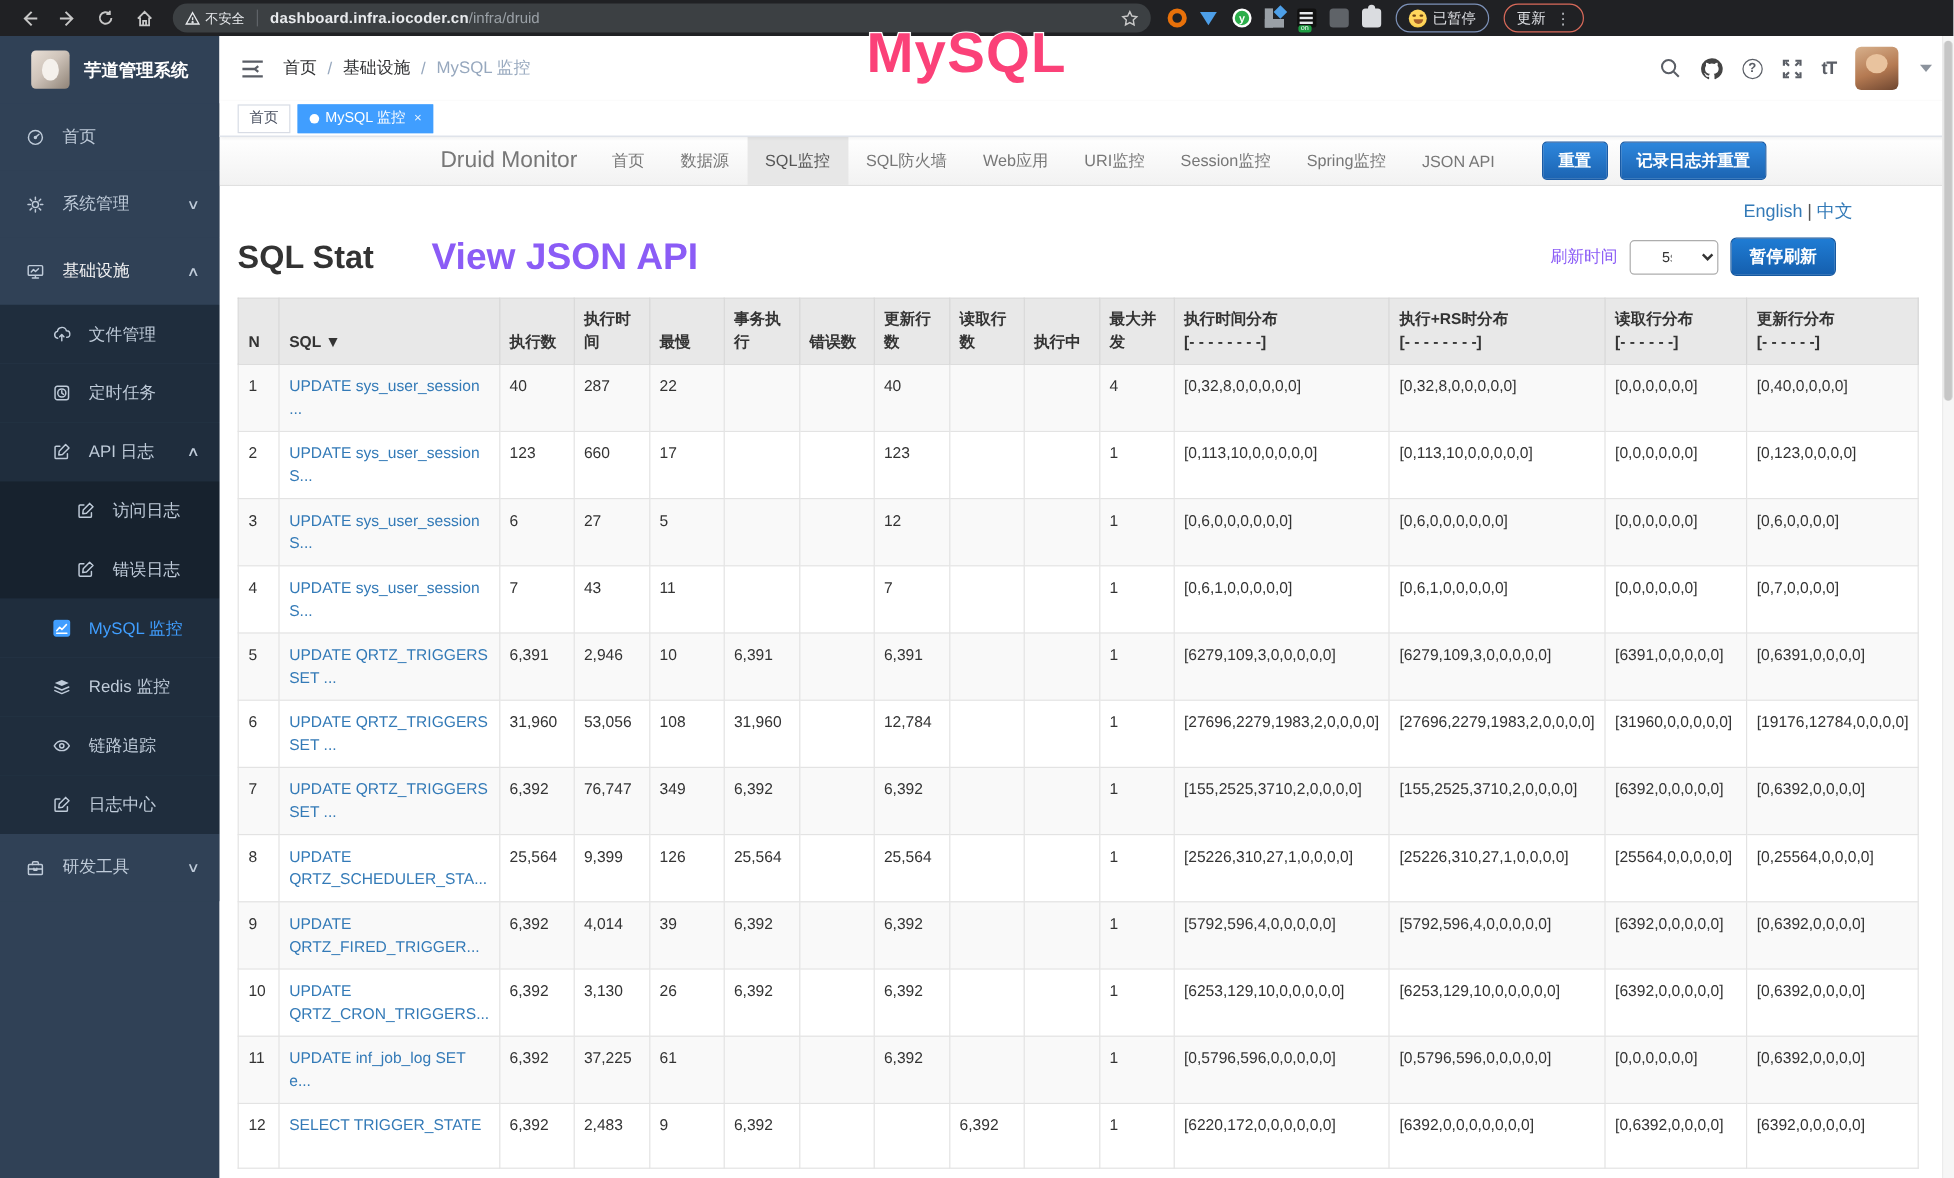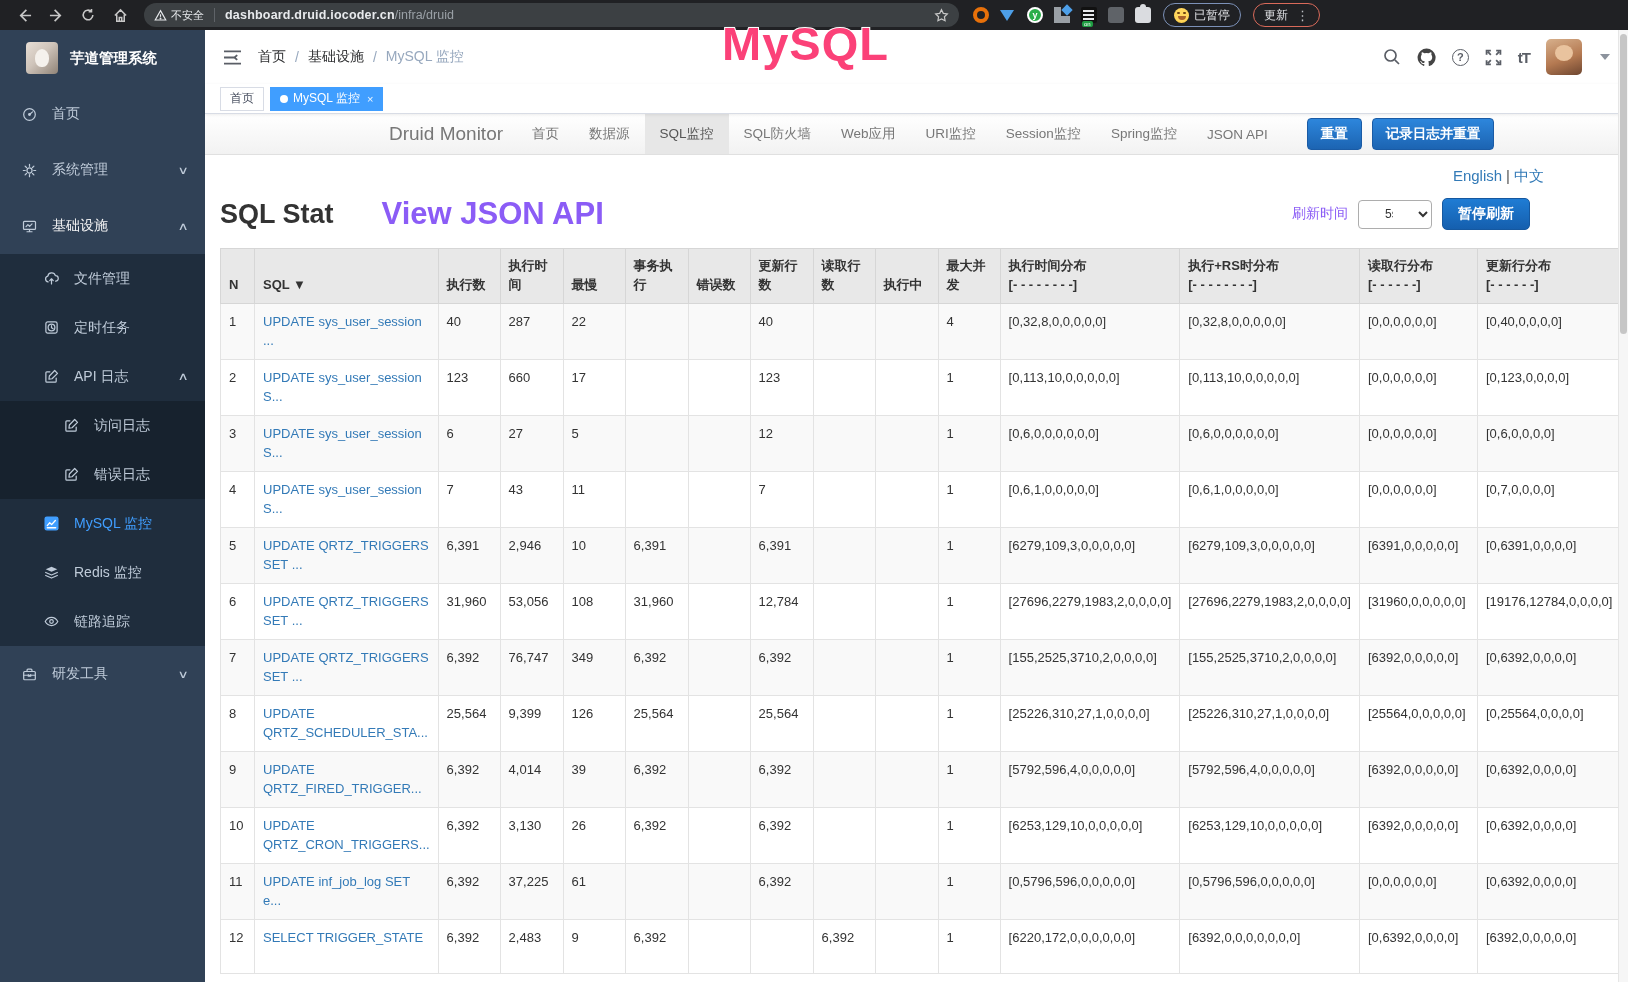--- a/index.html
+++ b/index.html
@@ -33,21 +33,21 @@
   .emoji-face::before { content:""; position:absolute; left:3px; top:4px; width:2.5px; height:2.5px; border-radius:50%; background:#6d4313; box-shadow:6px 0 0 #6d4313; }
   .emoji-face::after { content:""; position:absolute; left:3.5px; top:8px; width:8px; height:4px; border-radius:0 0 8px 8px; background:#a8602a; }
   .pill-update { border:1px solid #d96a5a; gap:8px; }
   .pill-update .dots { color:#bdc1c6; font-size:13px; }
 
   
   .annotation { position:absolute; left:722px; top:16px; z-index:50; font-size:47px; font-weight:bold; color:#fb4178; -webkit-text-stroke:2px #ffffff; paint-order:stroke fill; text-shadow:0 0 2px #fff; letter-spacing:1px; }
 
   
   .shell { display:flex; height:952px; }
-  .sidebar { width:205px; background:#304156; color:#bfcbd9; flex-shrink:0; overflow:hidden; }
+  .sidebar { width:183px; background:#304156; color:#bfcbd9; flex-shrink:0; overflow:hidden; }
   .logo-row { height:56px; display:flex; align-items:center; padding-left:26px; gap:12px; }
   .logo-img { width:32px; height:32px; border-radius:4px; background:linear-gradient(135deg,#e8dfd6 0%,#cfc4ba 45%,#8f8377 100%); position:relative; overflow:hidden; }
   .logo-img::after { content:""; position:absolute; left:9px; top:7px; width:14px; height:18px; border-radius:50% 50% 45% 45%; background:#f5f1ec; }
   .logo-title { color:#fff; font-weight:bold; font-size:14.5px; }
   .menu-item { display:flex; align-items:center; font-size:14px; cursor:pointer; position:relative; }
   .menu-item .mi-icon { width:16px; display:flex; margin-right:14px; color:#bfcbd9; }
   .menu-item .arrow { position:absolute; right:18px; font-size:11px; color:#bfcbd9; transform:scaleX(1.4); }
   .lvl0 { height:56px; padding-left:22px; background:#304156; }
   .lvl1 { height:49px; padding-left:44px; background:#1f2d3d; }
   .lvl2 { height:49px; padding-left:64px; background:#17222e; }
@@ -140,21 +140,21 @@
   <div class="omnibox">
     <span class="warn">
       <svg width="13" height="13" viewBox="0 0 16 16" fill="none" stroke="#e8eaed" stroke-width="1.4">
           <path d="M8 2 L14.5 13.5 H1.5 Z"></path>
           <path d="M8 6.5v3.2"></path>
           <circle cx="8" cy="11.7" r="0.5" fill="#e8eaed"></circle>
         </svg>
       <span>不安全</span>
     </span>
     <span class="sep"></span>
-    <span class="host">dashboard.druid.iocoder.cn</span>
+    <span class="host">dashboard.infra.iocoder.cn</span>
       <span class="path">/infra/druid</span>
     <span class="star">
       <svg width="15" height="15" viewBox="0 0 16 16" fill="none" stroke="#c7c7c7" stroke-width="1.3">
           <path d="M8 1.8 l1.9 3.9 4.3.6 -3.1 3 .7 4.3 L8 11.6 4.2 13.6 4.9 9.3 1.8 6.3 6.1 5.7 Z"></path>
         </svg>
     </span>
   </div>
 
   <div class="ext-row">
     <div class="ext ext-donut"></div>
@@ -289,20 +289,29 @@
           <span>Redis 监控</span>
         </div>
         <div class="menu-item lvl1">
           <span class="mi-icon">
             <svg width="15" height="15" viewBox="0 0 16 16" fill="none" stroke="currentColor" stroke-width="1.3" stroke-linecap="round" stroke-linejoin="round">
               <path d="M1.3 8S3.8 3.7 8 3.7 14.7 8 14.7 8 12.2 12.3 8 12.3 1.3 8 1.3 8z"></path>
               <circle cx="8" cy="8" r="1.9"></circle>
             </svg>
           </span>
           <span>链路追踪</span>
+        </div>
+        <div class="menu-item lvl1">
+          <span class="mi-icon">
+            <svg width="15" height="15" viewBox="0 0 16 16" fill="none" stroke="currentColor" stroke-width="1.3" stroke-linecap="round" stroke-linejoin="round">
+              <path d="M13 9.8V13a1 1 0 0 1-1 1H3a1 1 0 0 1-1-1V4a1 1 0 0 1 1-1h3.3"></path>
+              <path d="M11.4 1.6l3 3-5.8 5.8-3.3.4.4-3.3z"></path>
+            </svg>
+          </span>
+          <span>日志中心</span>
         </div>
         <div class="menu-item lvl0">
           <span class="mi-icon">
             <svg width="15" height="15" viewBox="0 0 16 16" fill="none" stroke="currentColor" stroke-width="1.3" stroke-linecap="round" stroke-linejoin="round">
               <rect x="1.8" y="4.8" width="12.4" height="8.8" rx="1"></rect>
               <path d="M5.4 4.8V3.3a1 1 0 0 1 1-1h3.2a1 1 0 0 1 1 1v1.5M1.8 8.8h12.4M6.7 8v1.8h2.6V8"></path>
             </svg>
           </span>
           <span>研发工具</span>
           <span class="arrow">∨</span>

